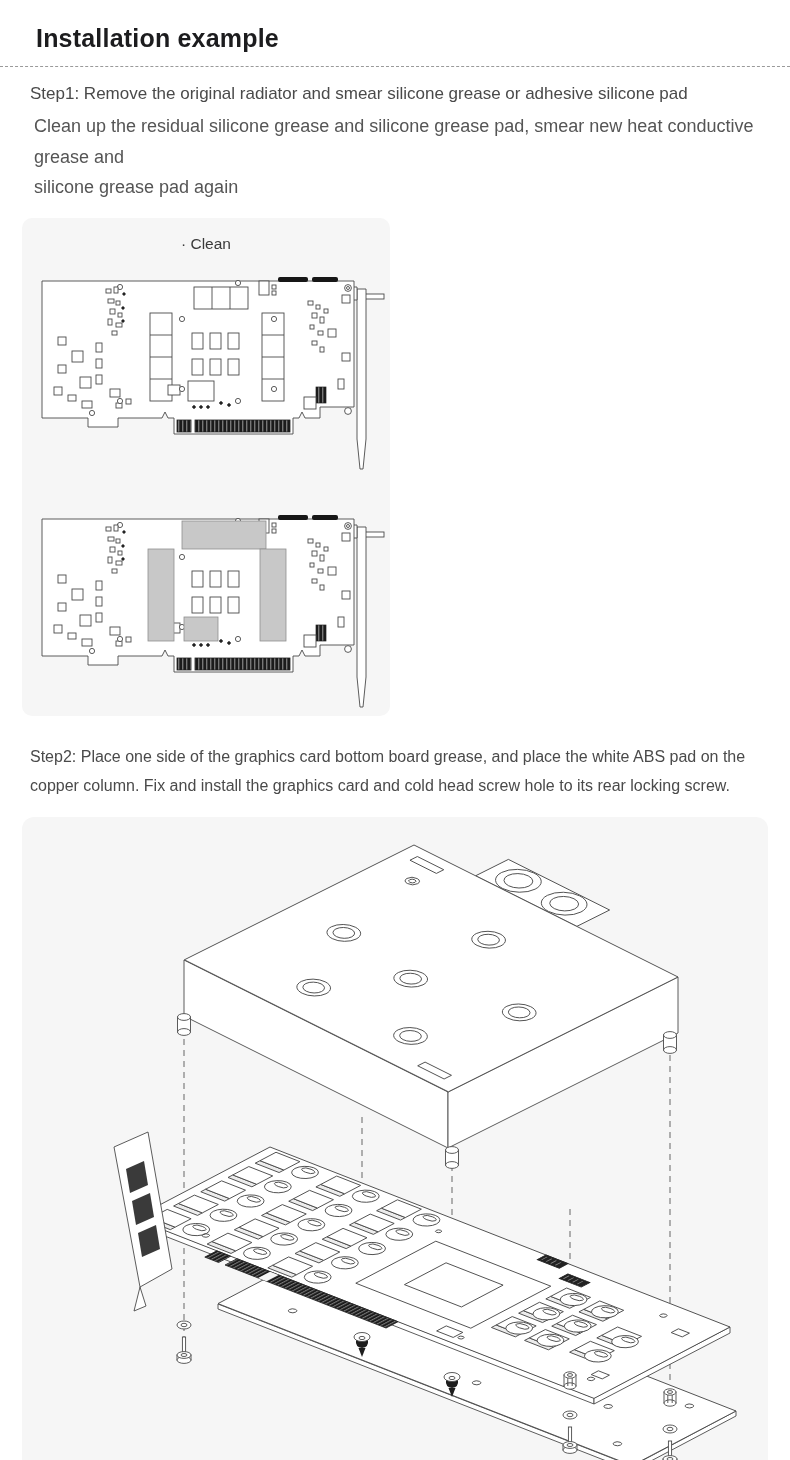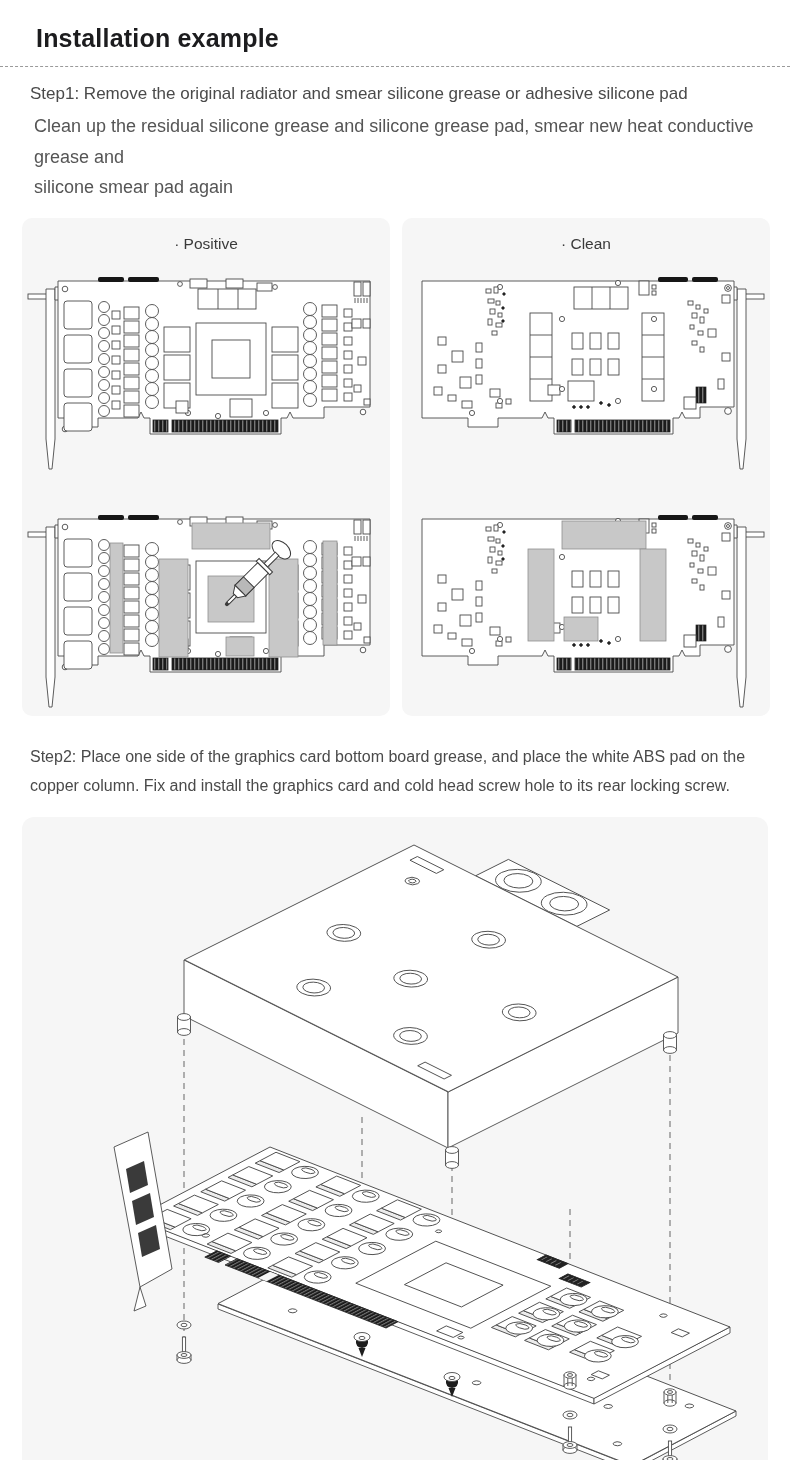--- a/index.html
+++ b/index.html
@@ -278,43 +278,24 @@
   </symbol>
 </defs>
 </svg>
 
 <h1 class="page-title">Installation example</h1>
 <div class="rule"></div>
 
 <div class="step1-h">Step1: Remove the original radiator and smear silicone grease or adhesive silicone pad</div>
 <div class="step1-d">
   <div>Clean up the residual silicone grease and silicone grease pad, smear new heat conductive grease and</div>
-  <div>silicone smear pad again</div>
+  <div>silicone grease pad again</div>
 </div>
 
 <div class="panels">
-  <div class="panel">
-    <div class="panel-title">· Positive</div>
-    <svg class="card-svg" width="368" height="212">
-      <use href="#card-front" width="368" height="212"></use>
-    </svg>
-    <svg class="card-svg second" width="368" height="212">
-      <use href="#card-front" width="368" height="212"></use>
-      <g>
-        <rect x="170" y="24" width="78" height="26" class="pad"></rect>
-        <rect x="137" y="60" width="29" height="98" class="pad"></rect>
-        <rect x="247" y="60" width="29" height="98" class="pad"></rect>
-        <rect x="186" y="77" width="46" height="46" class="pad"></rect>
-        <rect x="88" y="44" width="13" height="110" class="pad"></rect>
-        <rect x="301" y="42" width="14" height="104" class="pad"></rect>
-        <rect x="204" y="138" width="28" height="19" class="pad"></rect>
-      </g>
-      <use href="#syringe" transform="translate(224,86) rotate(45)"></use>
-    </svg>
-  </div>
   <div class="panel">
     <div class="panel-title">· Clean</div>
     <svg class="card-svg" width="368" height="212">
       <use href="#card-back" width="368" height="212"></use>
     </svg>
     <svg class="card-svg second" width="368" height="212">
       <use href="#card-back" width="368" height="212"></use>
       <g>
         <rect x="160" y="22" width="84" height="28" class="pad"></rect>
         <rect x="126" y="50" width="26" height="92" class="pad"></rect>

